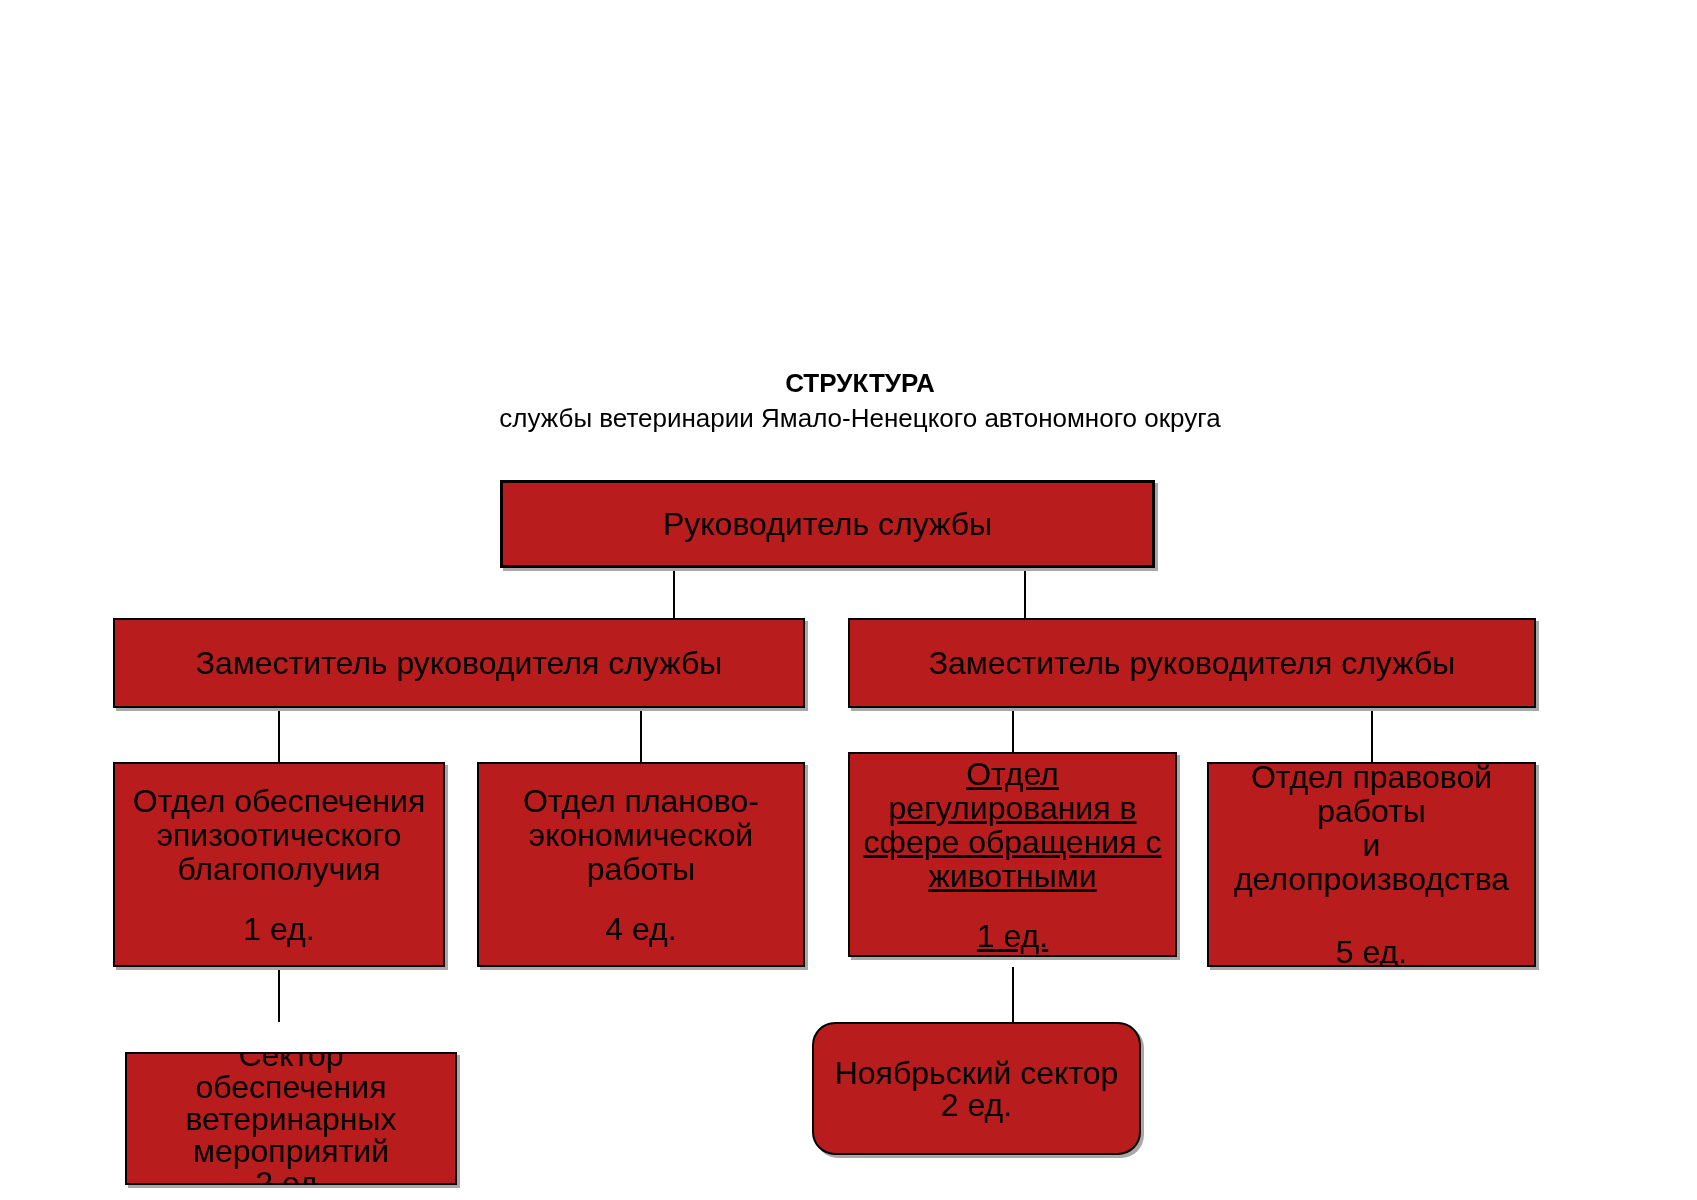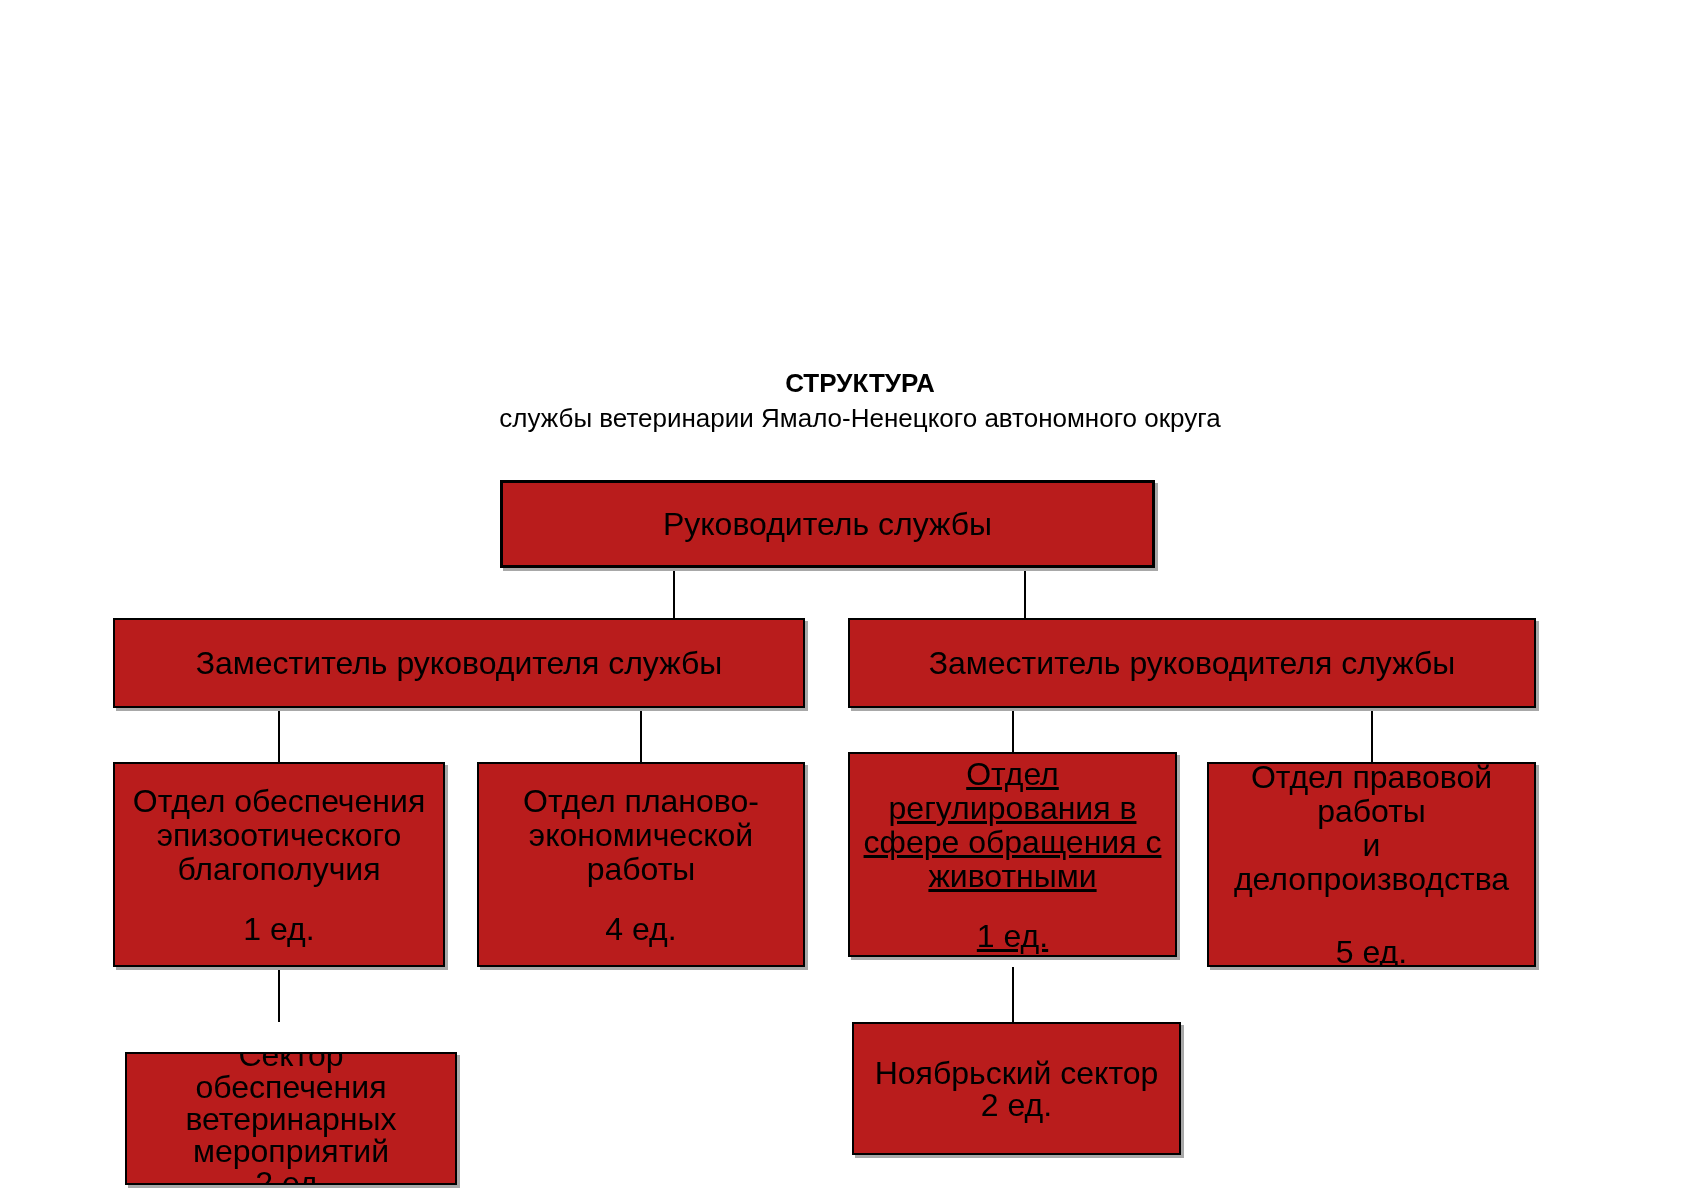--- a/index.html
+++ b/index.html
@@ -69,21 +69,21 @@
   .sector-box { line-height: 32px; }
 
   #box-head        { left: 500px;  top: 480px;  width: 655px; height: 88px;  border-width: 3px; }
   #box-dep-left    { left: 113px;  top: 618px;  width: 692px; height: 90px;  }
   #box-dep-right   { left: 848px;  top: 618px;  width: 688px; height: 90px;  }
   #box-dept-epiz   { left: 113px;  top: 762px;  width: 332px; height: 205px; }
   #box-dept-plan   { left: 477px;  top: 762px;  width: 328px; height: 205px; }
   #box-dept-animal { left: 848px;  top: 752px;  width: 329px; height: 205px; text-decoration: underline; }
   #box-dept-legal  { left: 1207px; top: 762px;  width: 329px; height: 205px; gap: 13px; }
   #box-sector-vet  { left: 125px;  top: 1022px; width: 332px; height: 133px; margin-top: 30px; }
-  #box-sector-noy  { left: 852px;  top: 1022px; width: 329px; height: 133px; }
+  #box-sector-noy  { left: 812px;  top: 1022px; width: 329px; height: 133px; border-radius: 23px; }
 
   
   .connector-v {
     position: absolute;
     width: 2px;
     background: #000000;
   }
   #c-top-left   { left: 673px;  top: 568px; height: 50px; }
   #c-top-right  { left: 1024px; top: 568px; height: 50px; }
   #c-r2-1       { left: 278px;  top: 708px; height: 54px; }

